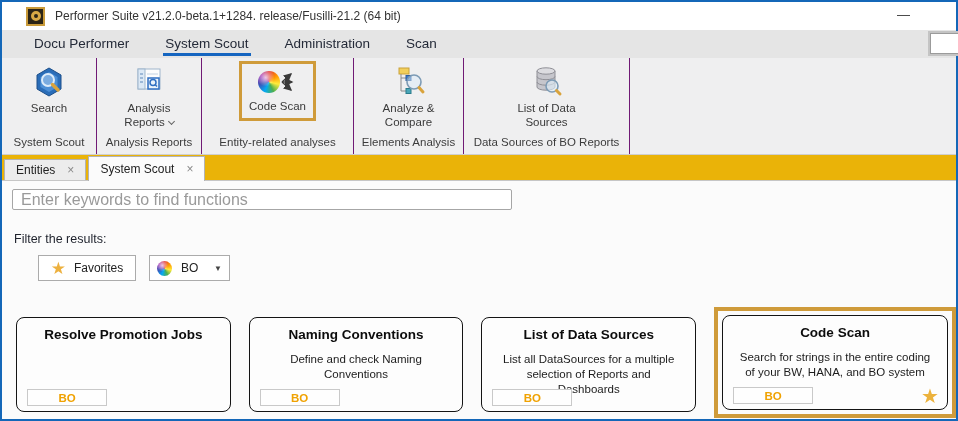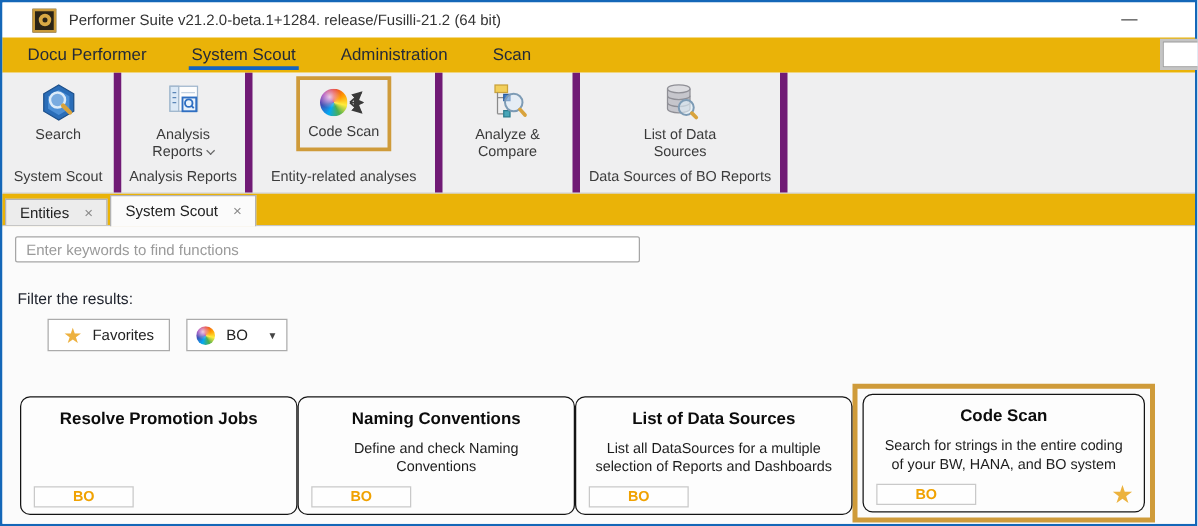--- a/index.html
+++ b/index.html
@@ -12,31 +12,31 @@
   
   .title-bar { height: 28px; flex: 0 0 28px; display: flex; align-items: center;
                padding: 0 24px; background: #fff; }
   .app-icon { width: 19px; height: 19px; background: #2b2416; border: 2px solid #c99a3a;
               display: flex; align-items: center; justify-content: center; margin-right: 10px; }
   .app-icon-inner { width: 10px; height: 10px; border-radius: 50%; border: 3px solid #d8a945; }
   .title-text { font-size: 12px; color: #333; }
   .minimize { margin-left: auto; color: #333; font-size: 13px; padding: 0 22px 4px 0; cursor: default; }
 
   
-  .menu-bar { height: 28px; flex: 0 0 28px; background: #eab308; display: flex;
-              align-items: center; padding-left: 18px; position: relative; }
+  .menu-bar { height: 28px; flex: 0 0 28px; background: #e5e5e5; display: flex;
+              align-items: center; padding-left: 30px; position: relative; }
   .menu-item { font-size: 13.5px; color: #242a38; padding: 3px 2px 2px; margin-right: 32px;
                border-bottom: 3px solid transparent; cursor: default; }
   .menu-item.active { border-bottom-color: #1565C0; }
   .quick-search-box { position: absolute; right: -6px; top: 3px; width: 32px; height: 21px;
                       background: #fff; border: 1px solid #9b9b9b; box-shadow: 0 0 0 2px #c4c4c4; }
 
   
   .ribbon { background: #efeff0; border-bottom: 1px solid #cfcfcf; flex: 0 0 auto; display: flex; }
-  .ribbon-col { display: flex; flex-direction: column; border-right: 6px solid #701a75; }
+  .ribbon-col { display: flex; flex-direction: column; border-right: 1px solid #701a75; }
   .ribbon-col.filler { flex: 1; border-right: none; }
   .w1 { width: 95px; } .w2 { width: 105px; } .w3 { width: 152px; } .w4 { width: 110px; } .w5 { width: 166px; }
   .ribbon-btn-area { height: 72px; display: flex; align-items: flex-start; justify-content: center; }
   .ribbon-btn { display: flex; flex-direction: column; align-items: center; padding-top: 7px;
                 font-size: 11.5px; color: #3a3a3a; text-align: center; line-height: 1.25; cursor: default; }
   .ribbon-btn .icon32 { width: 34px; height: 34px; display: flex; align-items: center;
                         justify-content: center; margin-bottom: 2px; }
   .ribbon-btn.hl { border: 3px solid #cf9b3a; margin-top: 3px; padding: 3px 7px 5px; }
   .ribbon-btn.hl .icon32 { height: 30px; }
   .btn-label { max-width: 86px; }
@@ -57,36 +57,36 @@
   .tab { display: flex; align-items: center; gap: 12px; padding: 0 11px; height: 21px;
          font-size: 12px; color: #222; background: #ececec; border: 1px solid #b3b3b3;
          border-bottom: none; margin-right: 2px; cursor: default; }
   .tab.active { height: 25px; background: #fbfbfb; margin-bottom: -1px; z-index: 2; }
   .tab-close { color: #8a8a8a; font-size: 12px; }
 
   
   .content { flex: 1; background: #fbfbfb; position: relative; }
   .kw-input { display: block; margin: 8px 0 0 10px; width: 500px; height: 21px;
               border: 1px solid #a6a6a6; border-radius: 2px; background: #fff;
-              font-family: "Liberation Sans", sans-serif; font-size: 12px; color: #333; padding: 0 8px; }
+              font-family: "Liberation Sans", sans-serif; font-size: 16px; color: #333; padding: 0 8px; }
   .kw-input::placeholder { color: #9a9a9a; }
   .filter-label { margin: 22px 0 0 12px; font-size: 12.5px; color: #1e222c; }
   .filter-row { display: flex; align-items: center; margin: 9px 0 0 36px; }
   .filter-btn { display: flex; align-items: center; justify-content: center; gap: 8px;
                 width: 98px; height: 26px; background: #fff; border: 1px solid #ababab;
                 font-size: 12px; color: #222; margin-right: 13px; cursor: default; }
   .filter-btn.selected { background: #cde3f6; border-color: #9ec7e8; }
   .star-glyph { color: #edb13f; font-size: 17px; line-height: 1; }
   .scope-select { display: flex; align-items: center; width: 81px; height: 26px;
                   border: 1px solid #ababab; background: #fff; padding: 0 7px; gap: 9px; cursor: default; }
   .scope-value { font-size: 12px; color: #222; }
   .caret { margin-left: auto; font-size: 8px; color: #444; }
 
   
-  .cards { display: flex; align-items: flex-start; margin-top: 26px; padding-left: 14px; gap: 0; }
+  .cards { display: flex; align-items: flex-start; margin-top: 26px; padding-left: 14px; gap: 18px; }
   .card { position: relative; width: 222px; height: 95px; background: #fdfdfd;
           border: 1.5px solid #141414; border-radius: 8px; text-align: center;
           margin-top: 10px; cursor: default; }
   .card-title { font-size: 13.5px; font-weight: bold; color: #0c0c0c; margin-top: 9px; }
   .card-desc { font-size: 11.5px; color: #1c1c1c; margin: 10px 13px 0; line-height: 1.3; }
   .badge { position: absolute; left: 10px; bottom: 5px; width: 80px; height: 17px;
            border: 1px solid #c9c9c9; background: #fefefe; font-size: 11.5px; font-weight: bold;
            color: #f0a202; display: flex; align-items: center; justify-content: center; }
   .card-star { position: absolute; right: 8px; bottom: 1px; font-size: 20px; color: #ecb23d; }
   .highlight-frame { border: 4px solid #cf9b3a; padding: 4px; margin-top: 0; }
@@ -189,20 +189,21 @@
               <line x1="9" y1="26" x2="14" y2="26" stroke="#8a8a8a"></line>
               <rect x="14" y="10.5" width="5" height="5" fill="#3d7cc9" stroke="#2a5c9c"></rect>
               <rect x="14" y="23.5" width="5" height="5" fill="#49a6b8" stroke="#2a7c8c"></rect>
               <circle cx="22" cy="17" r="7" fill="rgba(220,235,250,0.5)" stroke="#7d9bb5" stroke-width="1.6"></circle>
               <line x1="27" y1="22.5" x2="31" y2="27" stroke="#d9a33c" stroke-width="3" stroke-linecap="round"></line>
             </svg>
           </span>
           <span class="btn-label">Analyze &amp; Compare</span>
         </div>
       </div>
+      <div class="ribbon-group-label">Elements Analysis</div>
     </div>
 
     <div class="ribbon-col w5">
       <div class="ribbon-btn-area">
         <div class="ribbon-btn">
           <span class="icon32">
             <svg width="34" height="34" viewBox="0 0 34 34">
               <path d="M7,6 v16 a9,3.2 0 0 0 18,0 v-16" fill="#c6c6cc" stroke="#8f8f96"></path>
               <ellipse cx="16" cy="6" rx="9" ry="3.2" fill="#dcdce0" stroke="#8f8f96"></ellipse>
               <path d="M7,11.5 a9,3.2 0 0 0 18,0" fill="none" stroke="#8f8f96"></path>

